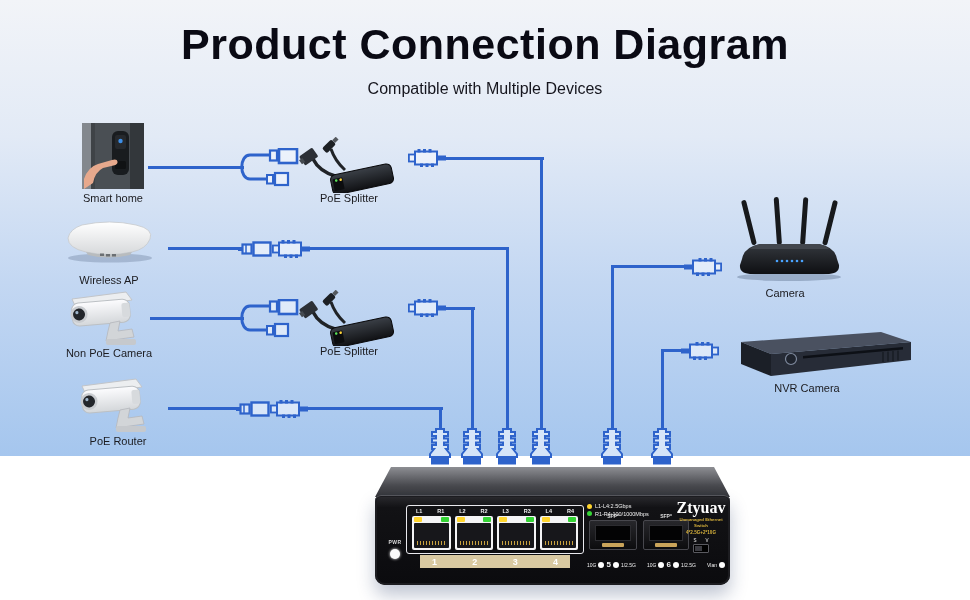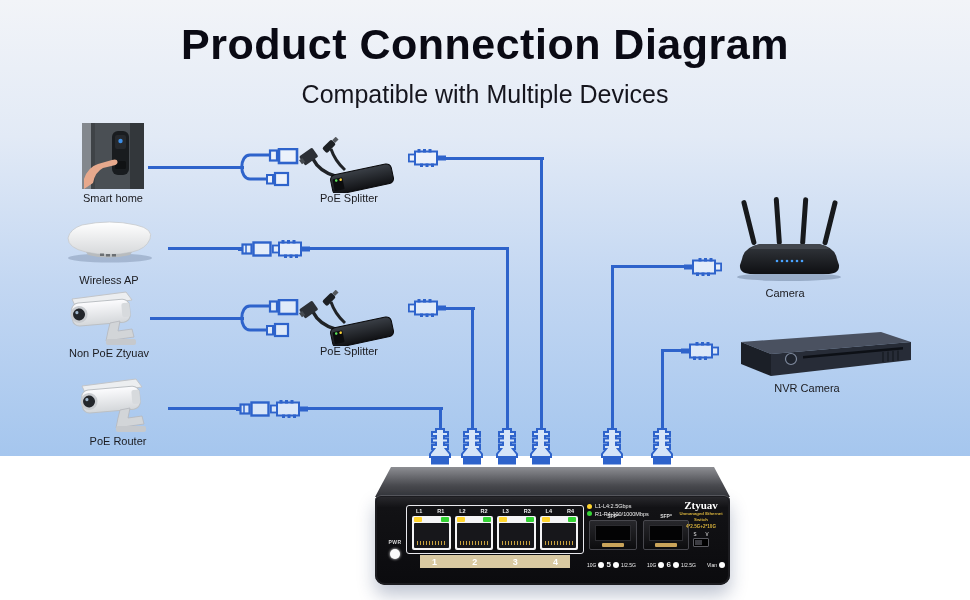--- a/index.html
+++ b/index.html
@@ -8,21 +8,21 @@
     --brand-gold:#d9b33c; --title:#0a0a14;
   }
   *{box-sizing:border-box;margin:0;padding:0}
   html,body{width:970px;height:600px}
   body{font-family:"Liberation Sans",sans-serif;overflow:hidden}
   .stage{position:relative;width:970px;height:456px;
     background:linear-gradient(180deg,var(--bg-top) 0%,#e2eaf6 30%,#c3d7f2 62%,var(--bg-bottom) 100%);}
   .title{position:absolute;top:20px;left:0;right:0;text-align:center;
     font-size:43px;font-weight:bold;letter-spacing:.5px;color:var(--title)}
   .subtitle{position:absolute;top:80px;left:0;right:0;text-align:center;
-    font-size:25px;font-weight:500;color:#15151d}
+    font-size:16px;font-weight:500;color:#15151d}
   .wire{position:absolute;background:var(--cable)}
   .wire.h{height:3px}.wire.v{width:3px}
   .icon{position:absolute;line-height:0}
   .flip svg{transform:scaleX(-1)}
   .dev{position:absolute;line-height:0}
   .dlabel{position:absolute;text-align:center;font-size:11px;color:#1b1b1f}
   .wfill{fill:var(--cable)}
   .wstroke{stroke:var(--cable);fill:none}
   .wstrokef{stroke:var(--cable);fill:rgba(245,249,255,.6)}
 
@@ -62,21 +62,21 @@
   .sfp{position:absolute;top:18px;text-align:center}
   .sfp1{left:214px;width:48px}.sfp2{left:268px;width:46px}
   .sfp-t{display:block;font-size:5px;color:#ddd;margin-bottom:1px;font-weight:bold}
   .cage{position:relative;width:100%;height:30px;border:1px solid #47474d;border-radius:2px;
     background:linear-gradient(180deg,#27272b,#0c0c0e)}
   .cage::before{content:"";position:absolute;left:5px;right:5px;top:4px;bottom:8px;
     background:#030304;border:1px solid #2c2c30}
   .latch{position:absolute;bottom:2px;left:50%;transform:translateX(-50%);
     width:22px;height:4px;background:#caa45a;border-radius:1px}
   .brand{position:absolute;right:4px;top:4px;width:50px;text-align:center}
-  .bname{font-family:"Liberation Serif",serif;font-weight:bold;font-size:11px;color:#fff}
+  .bname{font-family:"Liberation Serif",serif;font-weight:bold;font-size:16px;color:#fff}
   .btag{font-size:4.3px;font-weight:bold;color:var(--brand-gold);line-height:1.3}
   .bmodel{font-size:4.6px;font-weight:bold;color:var(--brand-gold);margin-top:2px}
   .modesw{display:flex;justify-content:center;gap:9px;font-size:4.5px;color:#eee;margin-top:3px}
   .toggle{position:relative;margin:1px auto 0;width:16px;height:9px;background:#000;
     border:1px solid #5a5a60;border-radius:1px}
   .toggle::after{content:"";position:absolute;left:1px;top:1px;width:7px;height:5px;background:#3c3c42}
   .bottomrow{position:absolute;left:212px;right:5px;top:65px;display:flex;
     justify-content:space-between;align-items:center;font-size:5px;color:#f2f2f2}
   .grp{display:flex;align-items:center;gap:2px}
   .grp b{font-size:8px}
@@ -334,21 +334,21 @@
         <rect x="10" y="14" width="58" height="23" rx="7" fill="url(#camgA)" stroke="#bcc0c4"></rect>
         <circle cx="17" cy="25.5" r="8.5" fill="#c9ccd0"></circle>
         <circle cx="17" cy="25.5" r="6" fill="#23262b"></circle>
         <circle cx="15" cy="23.5" r="1.6" fill="#9fb6cc"></circle>
         <rect x="60" y="18" width="8" height="14" rx="2" fill="#d7dadd"></rect>
       </g>
       <path d="M48 36 L58 34 L56 44 L70 42 L72 50 L44 54 L46 44 Z" fill="#d2d5d8" stroke="#b5b8bc" stroke-width=".8"></path>
       <rect x="44" y="52" width="30" height="6" rx="2" fill="#c6c9cd"></rect>
     </svg>
   </div>
-  <div class="dlabel" style="left:34px;top:347px;width:150px">Non PoE Ztyuav</div>
+  <div class="dlabel" style="left:34px;top:347px;width:150px">Non PoE Camera</div>
 
   <div class="dev" style="left:299px;top:290px">
     <svg width="100" height="56" viewBox="0 0 100 56">
       <defs>
           <linearGradient id="spgB" x1="0" y1="0" x2="0" y2="1">
         <stop offset="0" stop-color="#3a3f46"></stop>
             <stop offset="1" stop-color="#101114"></stop>
           </linearGradient>
         </defs>
       <path d="M14 22 Q20 34 36 39" stroke="#202327" stroke-width="3.5" fill="none"></path>

